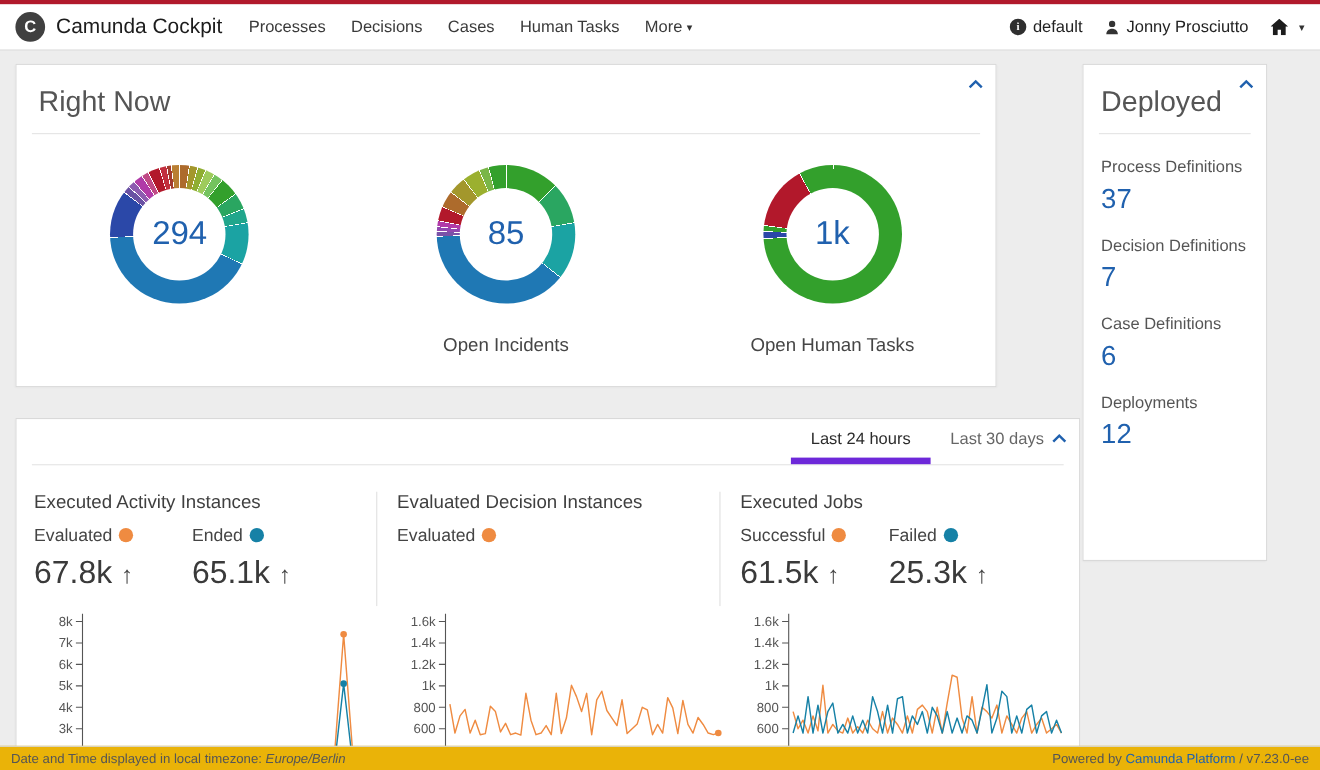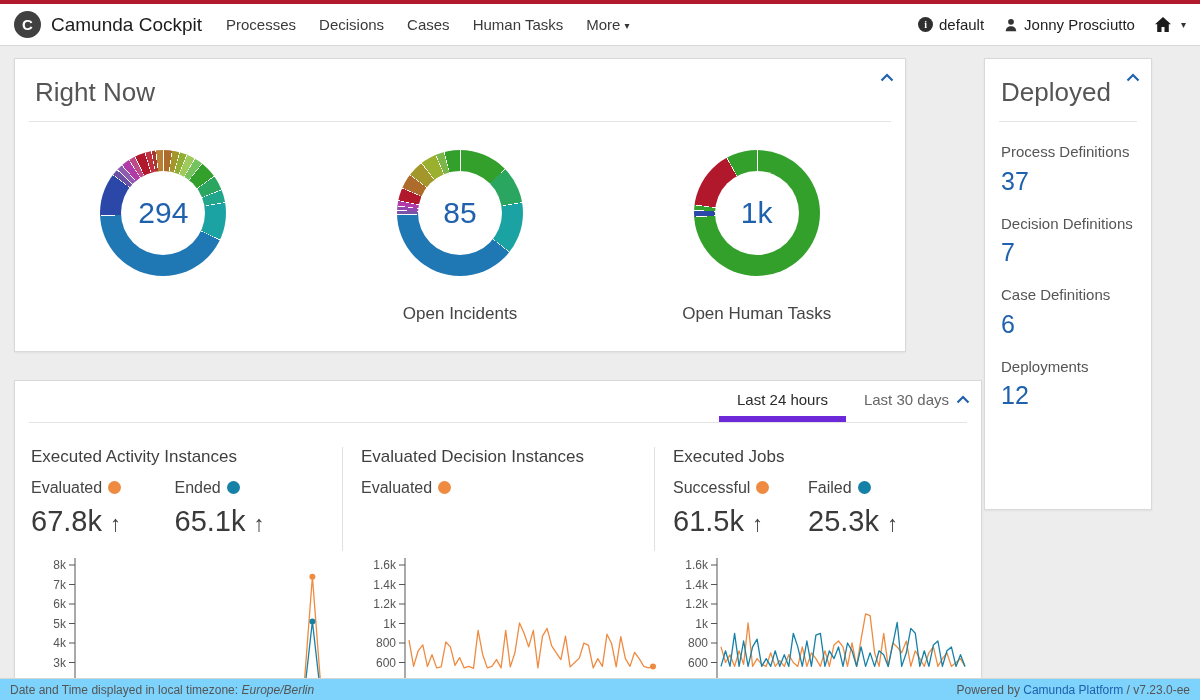--- a/index.html
+++ b/index.html
@@ -59,21 +59,21 @@
   .mcol-title { font-size:17px; color:#3f3f3f; }
   .stats { display:flex; margin-top:12px; }
   .stat { width:160px; }
   .legend { font-size:16px; color:#444; }
   .dot { display:inline-block; width:13px; height:13px; border-radius:50%; margin-left:6px; vertical-align:-1px; }
   .value { font-size:29px; color:#3a3a3a; font-weight:500; margin-top:8px; }
   .value .arrow { font-size:22px; font-weight:bold; color:#444; margin-left:8px; }
   svg.spark { display:block; margin-top:4px; overflow:hidden; }
 
   
-  footer { position:absolute; left:0; top:678px; width:1200px; height:22px; background:#7dd3fc;
+  footer { position:absolute; left:0; top:678px; width:1200px; height:22px; background:#eab308;
     border-top:1px solid #d6d6d6; z-index:10; display:flex; align-items:center;
     font-size:12px; color:#555; padding:0 10px; }
   footer .right { margin-left:auto; }
   footer a { color:#2061ae; text-decoration:none; cursor:pointer; }
 </style>
 </head>
 <body>
 
 <div class="topstrip"></div>
 

